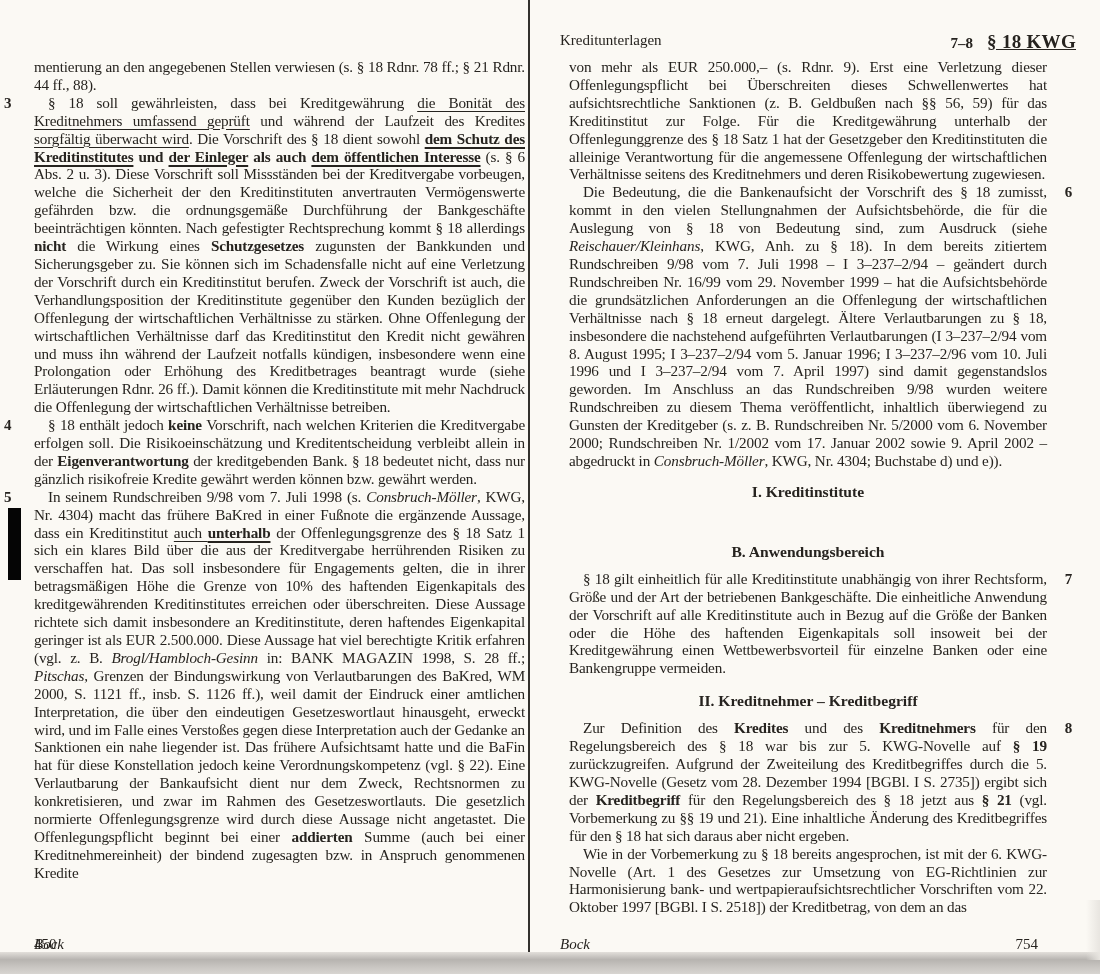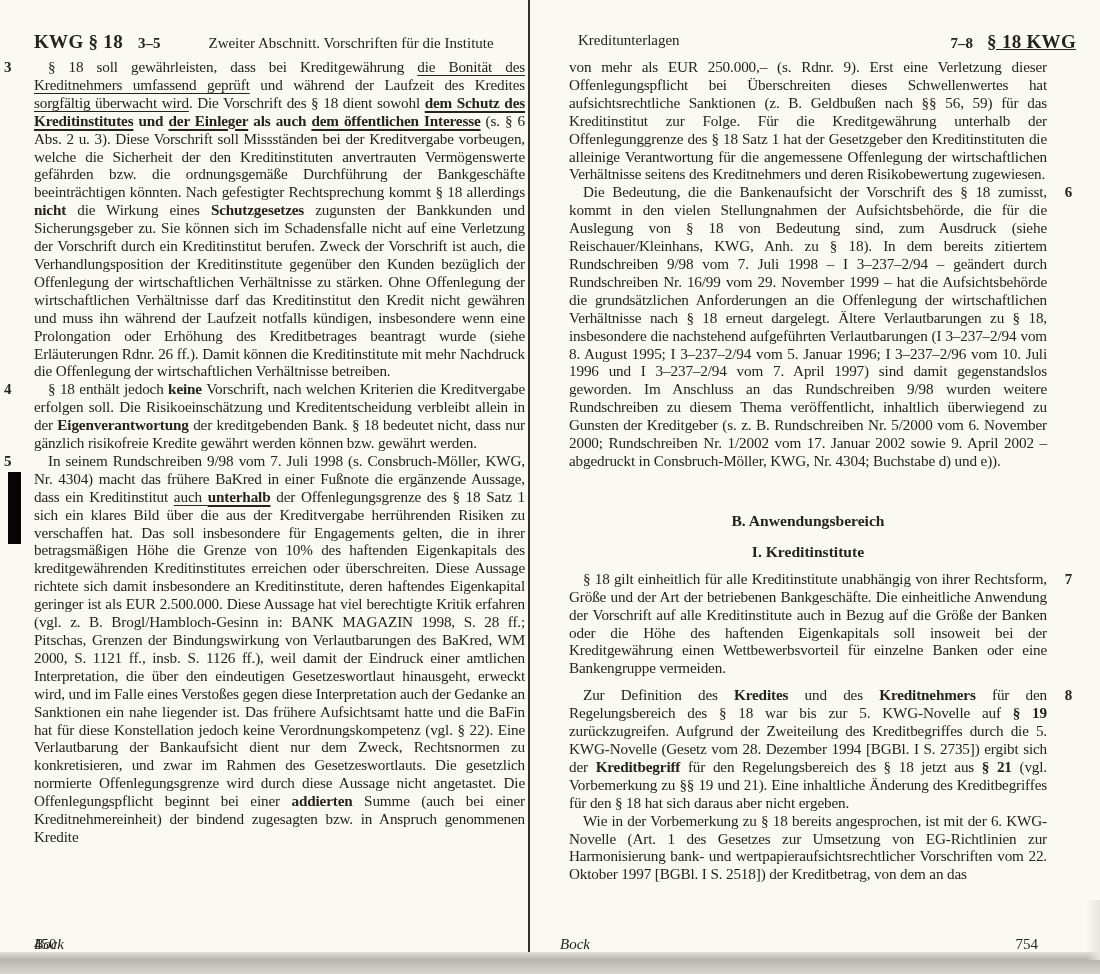--- a/index.html
+++ b/index.html
@@ -17,21 +17,21 @@
     position:absolute;left:0;top:952px;width:1100px;height:22px;
     background:linear-gradient(180deg,#e2dfda 0%,#b7b4b0 35%,#ccc9c5 75%,#d8d5d1 100%);
   }
   .scan-shadow-corner{
     position:absolute;right:0;top:900px;width:14px;height:60px;
     background:linear-gradient(270deg,#e8e5e0,rgba(232,229,224,0));
   }
 
   .header{position:absolute;top:31px;left:0;right:0;white-space:nowrap;}
   .page-left .header{padding-left:34px;}
-  .page-right .header{padding-left:47px;padding-right:24px;}
+  .page-right .header{padding-left:29px;padding-right:24px;}
   .h-code{font-weight:700;font-size:19px;letter-spacing:.3px;}
   .h-range{font-weight:700;font-size:15px;}
   .h-title{font-size:15px;}
   .page-left .h-range{margin-left:15px;}
   .page-left .h-title{margin-left:48px;}
   .hdr-right{float:right;}
   .hdr-right .h-code{margin-left:14px;text-decoration:underline;}
 
   .body-text{position:absolute;top:58px;}
   .page-left .body-text{left:34px;width:491px;}
@@ -41,21 +41,21 @@
     text-align:justify;
     font-size:15.2px;line-height:17.9px;letter-spacing:-0.15px;
     position:relative;
   }
   .para.indent{text-indent:14px;}
   .mnum{position:absolute;font-weight:700;font-size:15px;top:1px;text-indent:0;}
   .page-left .mnum{left:-30px;}
   .page-right .mnum{right:-25px;}
 
   .rb{font-weight:700;}
-  .ri{margin-top:48px;}
+  .ri{font-style:italic;margin-top:48px;}
   .ru{text-decoration:underline;text-underline-offset:3px;text-decoration-thickness:1.4px;}
   .rb.ru{text-decoration-thickness:2.2px;}
 
   .change-bar{position:absolute;left:-26px;top:20px;width:13px;height:72px;background:#050505;}
 
   .heading{font-weight:700;font-size:15.6px;text-align:center;line-height:18px;}
   .hd-b{margin-top:42px;}
   .hd-i1{margin-top:13px;}
   .hd-ii{margin-top:15px;}
   .para.after-heading{margin-top:9px;}
@@ -65,24 +65,22 @@
   .page-right .footer{left:29px;width:478px;}
   .f-num{position:absolute;top:0;}
   .page-left .f-num{left:0;}
   .page-right .f-num{right:0;}
   .f-author{display:block;text-align:left;font-style:italic;}
 </style>
 </head>
 <body>
 
 <div class="page page-left">
-  <div class="header">
-    <span class="h-code">KWG § 18</span><span class="h-range">3–5</span><span class="h-title">Zweiter Abschnitt. Vorschriften für die Institute</span>
-  </div>
   <div class="body-text">
+    <div class="para"><span>mentierung an den angegebenen Stellen verwiesen (s. § 18 Rdnr. 78 ff.; § 21 Rdnr. 44 ff., 88).</span></div>
     <div class="para indent">
       <span class="mnum">3</span><span><span>§ 18 soll gewährleisten, dass bei Kreditgewährung </span><span class="ru">die Bonität des Kreditnehmers umfassend geprüft</span><span> und während der Laufzeit des Kredites </span><span class="ru">sorgfältig überwacht wird</span><span>. Die Vorschrift des § 18 dient sowohl </span><span class="rb ru">dem Schutz des Kreditinstitutes</span><span class="rb"> und </span><span class="rb ru">der Einleger</span><span class="rb"> als auch </span><span class="rb ru">dem öffentlichen Interesse</span><span> (s. § 6 Abs. 2 u. 3). Diese Vorschrift soll Missständen bei der Kreditvergabe vorbeugen, welche die Sicherheit der den Kreditinstituten anvertrauten Vermögenswerte gefährden bzw. die ordnungsgemäße Durchführung der Bankgeschäfte beeinträchtigen könnten. Nach gefestigter Rechtsprechung kommt § 18 allerdings </span><span class="rb">nicht</span><span> die Wirkung eines </span><span class="rb">Schutzgesetzes</span><span> zugunsten der Bankkunden und Sicherungsgeber zu. Sie können sich im Schadensfalle nicht auf eine Verletzung der Vorschrift durch ein Kreditinstitut berufen. Zweck der Vorschrift ist auch, die Verhandlungsposition der Kreditinstitute gegenüber den Kunden bezüglich der Offenlegung der wirtschaftlichen Verhältnisse zu stärken. Ohne Offenlegung der wirtschaftlichen Verhältnisse darf das Kreditinstitut den Kredit nicht gewähren und muss ihn während der Laufzeit notfalls kündigen, insbesondere wenn eine Prolongation oder Erhöhung des Kreditbetrages beantragt wurde (siehe Erläuterungen Rdnr. 26 ff.). Damit können die Kreditinstitute mit mehr Nachdruck die Offenlegung der wirtschaftlichen Verhältnisse betreiben.</span></span>
     </div>
     <div class="para indent">
       <span class="mnum">4</span><span><span>§ 18 enthält jedoch </span><span class="rb">keine</span><span> Vorschrift, nach welchen Kriterien die Kreditvergabe erfolgen soll. Die Risikoeinschätzung und Kreditentscheidung verbleibt allein in der </span><span class="rb">Eigenverantwortung</span><span> der kreditgebenden Bank. § 18 bedeutet nicht, dass nur gänzlich risikofreie Kredite gewährt werden können bzw. gewährt werden.</span></span>
     </div>
     <div class="para indent">
       <span class="mnum">5</span>
       <span class="change-bar"></span>
       <span><span>In seinem Rundschreiben 9/98 vom 7. Juli 1998 (s. </span><span class="ri">Consbruch-Möller</span><span>, KWG, Nr. 4304) macht das frühere BaKred in einer Fußnote die ergänzende Aussage, dass ein Kreditinstitut </span><span class="ru">auch </span><span class="rb ru">unterhalb</span><span> der Offenlegungsgrenze des § 18 Satz 1 sich ein klares Bild über die aus der Kreditvergabe herrührenden Risiken zu verschaffen hat. Das soll insbesondere für Engagements gelten, die in ihrer betragsmäßigen Höhe die Grenze von 10% des haftenden Eigenkapitals des kreditgewährenden Kreditinstitutes erreichen oder überschreiten. Diese Aussage richtete sich damit insbesondere an Kreditinstitute, deren haftendes Eigenkapital geringer ist als EUR 2.500.000. Diese Aussage hat viel berechtigte Kritik erfahren (vgl. z. B. </span><span class="ri">Brogl/Hambloch-Gesinn</span><span> in: BANK MAGAZIN 1998, S. 28 ff.; </span><span class="ri">Pitschas</span><span>, Grenzen der Bindungswirkung von Verlautbarungen des BaKred, WM 2000, S. 1121 ff., insb. S. 1126 ff.), weil damit der Eindruck einer amtlichen Interpretation, die über den eindeutigen Gesetzeswortlaut hinausgeht, erweckt wird, und im Falle eines Verstoßes gegen diese Interpretation auch der Gedanke an Sanktionen ein nahe liegender ist. Das frühere Aufsichtsamt hatte und die BaFin hat für diese Konstellation jedoch keine Verordnungskompetenz (vgl. § 22). Eine Verlautbarung der Bankaufsicht dient nur dem Zweck, Rechtsnormen zu konkretisieren, und zwar im Rahmen des Gesetzeswortlauts. Die gesetzlich normierte Offenlegungsgrenze wird durch diese Aussage nicht angetastet. Die Offenlegungspflicht beginnt bei einer </span><span class="rb">addierten</span><span> Summe (auch bei einer Kreditnehmereinheit) der bindend zugesagten bzw. in Anspruch genommenen Kredite</span></span>
@@ -101,25 +99,26 @@
     <span class="h-title">Kreditunterlagen</span>
     <span class="hdr-right">
       <span class="h-range">7–8</span><span class="h-code">§ 18 KWG</span>
     </span>
   </div>
   <div class="body-text">
     <div class="para"><span>von mehr als EUR 250.000,– (s. Rdnr. 9). Erst eine Verletzung dieser Offenlegungspflicht bei Überschreiten dieses Schwellenwertes hat aufsichtsrechtliche Sanktionen (z. B. Geldbußen nach §§ 56, 59) für das Kreditinstitut zur Folge. Für die Kreditgewährung unterhalb der Offenlegunggrenze des § 18 Satz 1 hat der Gesetzgeber den Kreditinstituten die alleinige Verantwortung für die angemessene Offenlegung der wirtschaftlichen Verhältnisse seitens des Kreditnehmers und deren Risikobewertung zugewiesen.</span></div>
     <div class="para indent">
       <span class="mnum">6</span><span><span>Die Bedeutung, die die Bankenaufsicht der Vorschrift des § 18 zumisst, kommt in den vielen Stellungnahmen der Aufsichtsbehörde, die für die Auslegung von § 18 von Bedeutung sind, zum Ausdruck (siehe </span><span class="ri">Reischauer/Kleinhans</span><span>, KWG, Anh. zu § 18). In dem bereits zitiertem Rundschreiben 9/98 vom 7. Juli 1998 – I 3–237–2/94 – geändert durch Rundschreiben Nr. 16/99 vom 29. November 1999 – hat die Aufsichtsbehörde die grundsätzlichen Anforderungen an die Offenlegung der wirtschaftlichen Verhältnisse nach § 18 erneut dargelegt. Ältere Verlautbarungen zu § 18, insbesondere die nachstehend aufgeführten Verlautbarungen (I 3–237–2/94 vom 8. August 1995; I 3–237–2/94 vom 5. Januar 1996; I 3–237–2/96 vom 10. Juli 1996 und I 3–237–2/94 vom 7. April 1997) sind damit gegenstandslos geworden. Im Anschluss an das Rundschreiben 9/98 wurden weitere Rundschreiben zu diesem Thema veröffentlicht, inhaltlich überwiegend zu Gunsten der Kreditgeber (s. z. B. Rundschreiben Nr. 5/2000 vom 6. November 2000; Rundschreiben Nr. 1/2002 vom 17. Januar 2002 sowie 9. April 2002 – abgedruckt in </span><span class="ri">Consbruch-Möller</span><span>, KWG, Nr. 4304; Buchstabe d) und e)).</span></span>
     </div>
+    <div class="heading hd-i1">I. Kreditinstitute</div>
     <div class="heading hd-b">B. Anwendungsbereich</div>
-    <div class="heading hd-i1">I. Kreditinstitute</div>
     <div class="para indent after-heading">
       <span class="mnum">7</span><span><span>§ 18 gilt einheitlich für alle Kreditinstitute unabhängig von ihrer Rechtsform, Größe und der Art der betriebenen Bankgeschäfte. Die einheitliche Anwendung der Vorschrift auf alle Kreditinstitute auch in Bezug auf die Größe der Banken oder die Höhe des haftenden Eigenkapitals soll insoweit bei der Kreditgewährung einen Wettbewerbsvorteil für einzelne Banken oder eine Bankengruppe vermeiden.</span></span>
     </div>
+    <div class="heading hd-ii">II. Kreditnehmer – Kreditbegriff</div>
     <div class="para indent after-heading">
       <span class="mnum">8</span><span><span>Zur Definition des </span><span class="rb">Kredites</span><span> und des </span><span class="rb">Kreditnehmers</span><span> für den Regelungsbereich des § 18 war bis zur 5. KWG-Novelle auf </span><span class="rb">§ 19</span><span> zurückzugreifen. Aufgrund der Zweiteilung des Kreditbegriffes durch die 5. KWG-Novelle (Gesetz vom 28. Dezember 1994 [BGBl. I S. 2735]) ergibt sich der </span><span class="rb">Kreditbegriff</span><span> für den Regelungsbereich des § 18 jetzt aus </span><span class="rb">§ 21</span><span> (vgl. Vorbemerkung zu §§ 19 und 21). Eine inhaltliche Änderung des Kreditbegriffes für den § 18 hat sich daraus aber nicht ergeben.</span></span>
     </div>
     <div class="para indent"><span>Wie in der Vorbemerkung zu § 18 bereits angesprochen, ist mit der 6. KWG-Novelle (Art. 1 des Gesetzes zur Umsetzung von EG-Richtlinien zur Harmonisierung bank- und wertpapieraufsichtsrechtlicher Vorschriften vom 22. Oktober 1997 [BGBl. I S. 2518]) der Kreditbetrag, von dem an das</span></div>
   </div>
   <div class="footer">
     <span class="f-author">Bock</span>
     <span class="f-num">754</span>
   </div>
 </div>

